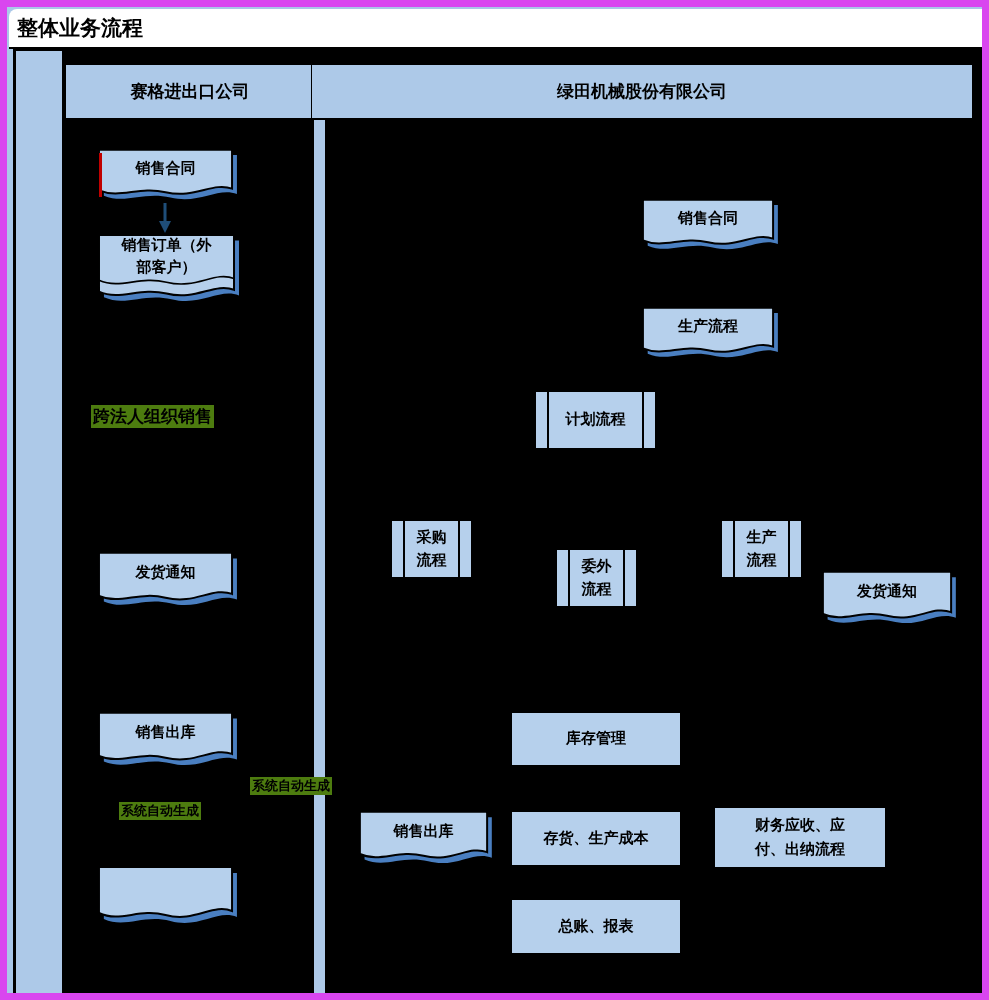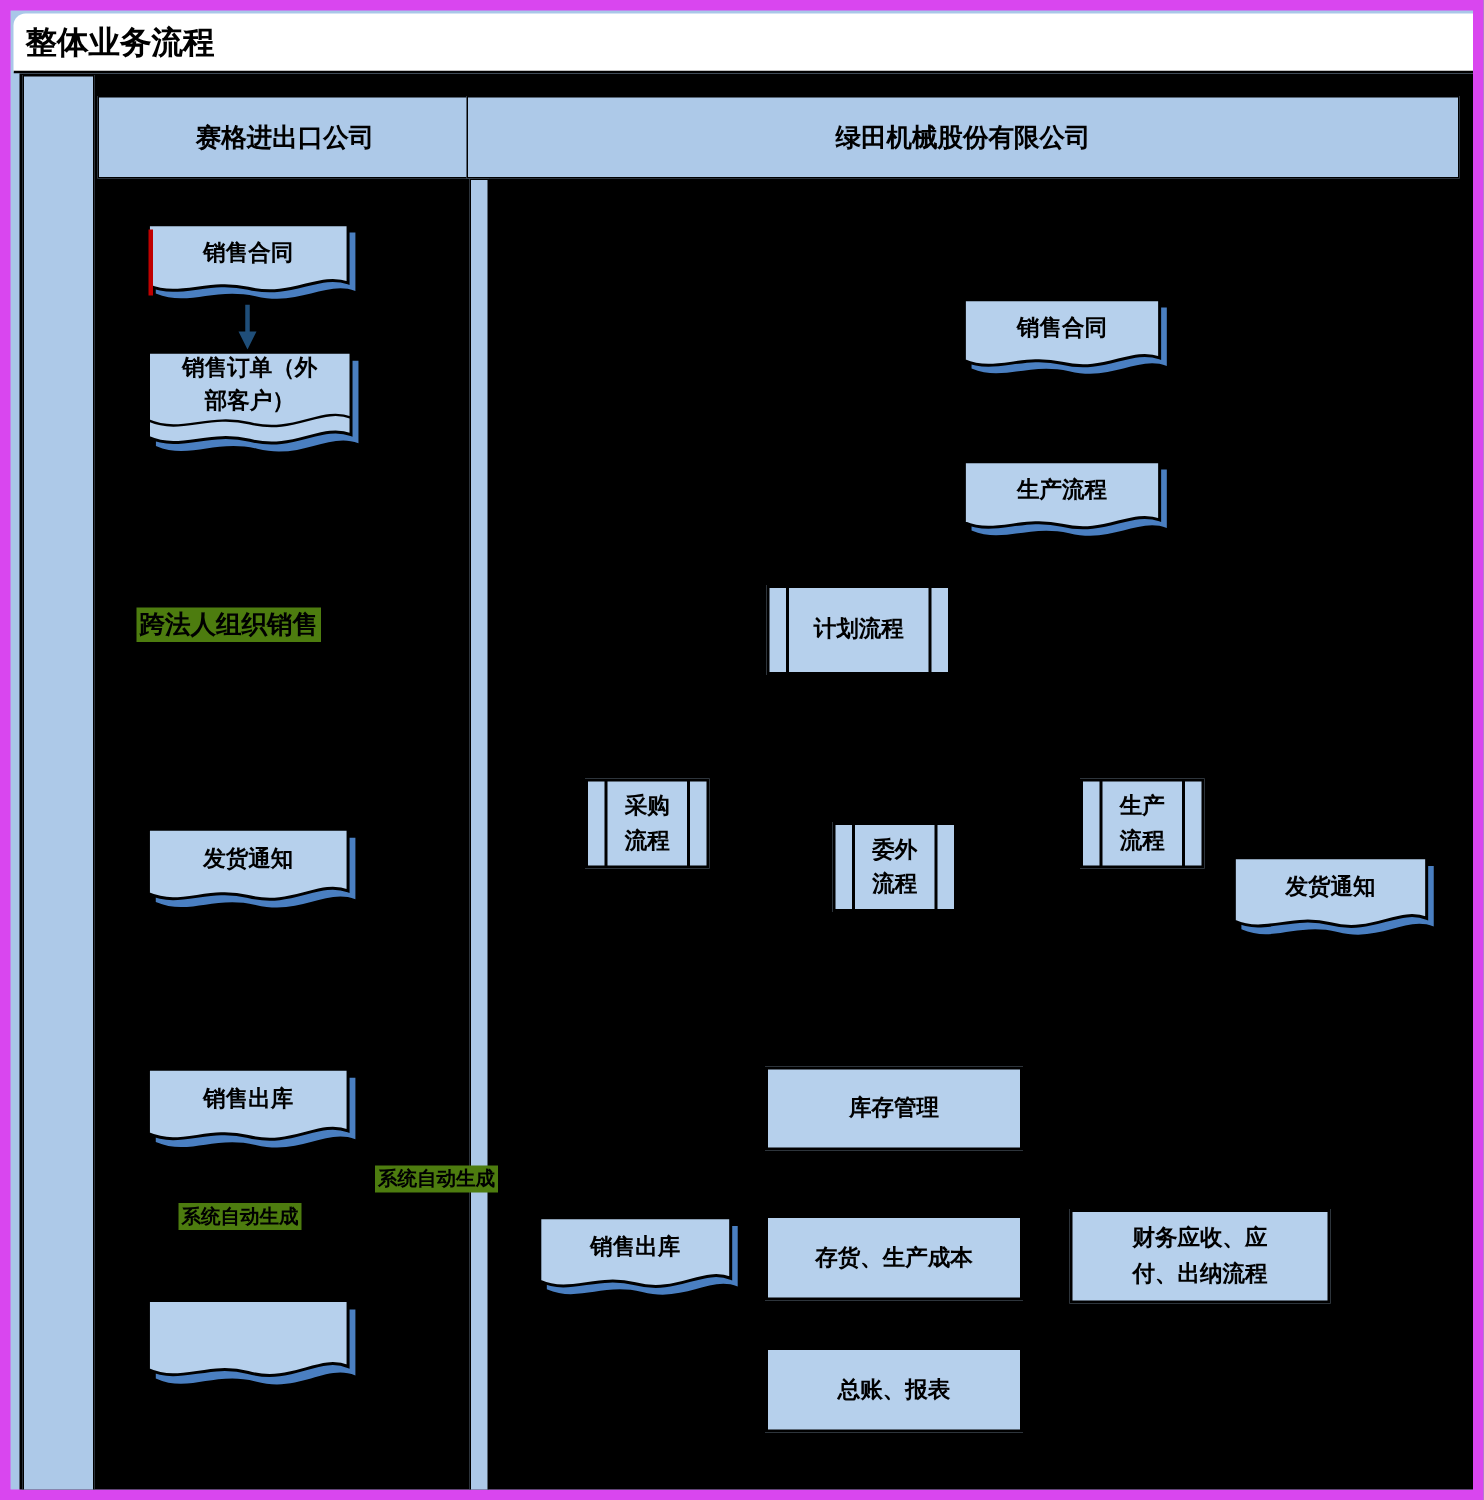--- a/index.html
+++ b/index.html
@@ -118,21 +118,21 @@
   </div>
 
   <div class="doc" style="left:634px;top:299px;width:134px;height:53px">
     <svg viewBox="0 0 140 60" preserveAspectRatio="none">
       <path class="doc-shadow" d="M7,8 L143,8 L143,52 C123,44 105,64 75,56 C47,49 29,64 7,54 Z"></path>
       <path class="doc-main" vector-effect="non-scaling-stroke" d="M2,2 L138,2 L138,46 C118,38 100,58 70,50 C42,43 24,58 2,48 Z"></path>
     </svg>
     <span class="doc-label">生产流程</span>
   </div>
 
-  <div class="predef" style="left:504px;top:383px;width:123px;height:60px">
+  <div class="predef" style="left:527px;top:383px;width:123px;height:60px">
     <span class="vbar l"></span>
     <span class="vbar r"></span>
     <span>计划流程</span>
   </div>
 
   <div class="predef" style="left:383px;top:512px;width:83px;height:60px">
     <span class="vbar l"></span>
     <span class="vbar r"></span>
     <span style="width:2.2em">采购流程</span>
   </div>

